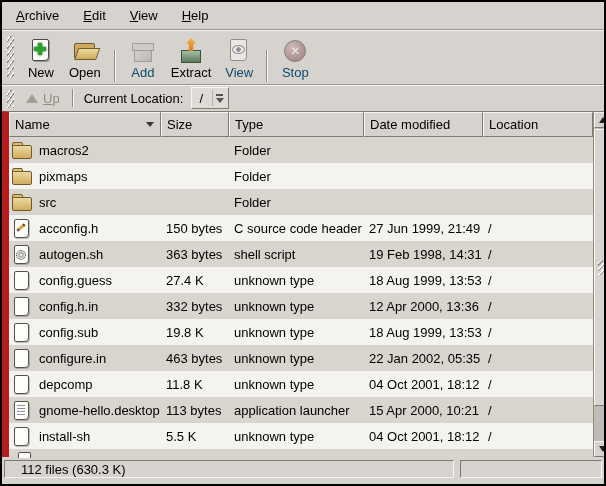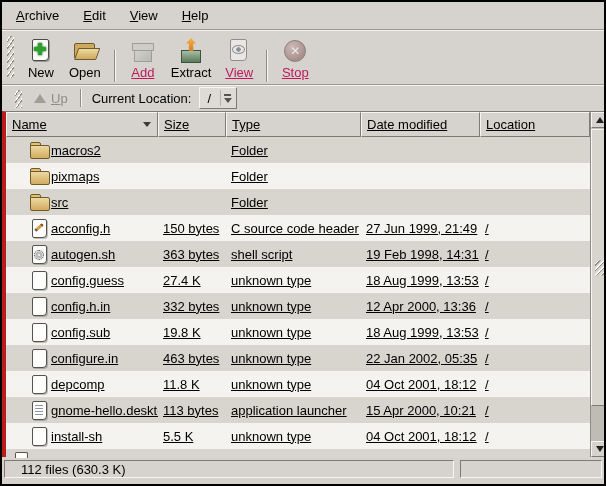--- a/index.html
+++ b/index.html
@@ -17,21 +17,21 @@
   .menu-item{padding:5px 10px;margin-right:4px;white-space:nowrap;cursor:default;}
   .mn{text-decoration:underline;}
   
   .toolbar{height:55px;display:flex;align-items:flex-end;padding:2px 4px;
     border-bottom:1px solid #9a978f;box-shadow:0 1px 0 #f4f3f0;}
   .grip{width:7px;align-self:stretch;margin:4px 6px 4px 1px;
     background:repeating-linear-gradient(125deg,transparent 0 2px,#fbfaf8 2px 3px,#8f8c85 3px 4px);}
   .tb-btn{display:flex;flex-direction:column;align-items:center;justify-content:flex-end;
     padding:2px 7px;min-width:42px;gap:1px;}
   .tb-label{line-height:15px;}
-  .tb-btn.disabled .tb-label{color:#be185d;text-decoration:underline;}
+  .tb-btn.disabled .tb-label{color:#0c4a6e;}
   .tb-btn.disabled .tbi{filter:grayscale(55%) opacity(.5);}
   .vsep{width:2px;height:32px;margin:0 6px;border-left:1px solid #8f8c85;border-right:1px solid #f6f5f2;}
   
   .tbi{position:relative;width:26px;height:26px;flex:none;}
   .tbi::before,.tbi::after{content:"";position:absolute;}
   .tb-new::before{left:4px;top:1px;width:15px;height:20px;background:#fcfcfb;
     border:1px solid #4c4a46;border-radius:2px 2px 4px 2px;box-shadow:1px 1px 0 rgba(80,78,72,.45);}
   .tb-new::after{left:6px;top:5px;width:12px;height:12px;
     background:linear-gradient(#2ca02c,#2ca02c) center/12px 4px no-repeat,
                linear-gradient(#2ca02c,#2ca02c) center/4px 12px no-repeat;
@@ -51,47 +51,47 @@
     filter:drop-shadow(0 0 1px #7a4a10);}
   .tb-view::before{left:4px;top:1px;width:15px;height:20px;background:#fcfcfb;
     border:1px solid #4c4a46;border-radius:2px 2px 4px 2px;}
   .tb-view::after{left:6px;top:7px;width:11px;height:7px;border:1px solid #4c4a46;border-radius:50%;
     background:radial-gradient(circle,#3c4c7c 0 2px,#fff 2.5px);}
   .tb-stop::before{left:2px;top:2px;width:20px;height:20px;border-radius:50%;
     background:radial-gradient(circle at 35% 30%,#dd9a94,#a93f3a 72%);border:1px solid #5c1f1c;}
   .tb-stop::after{left:0;top:1px;width:26px;height:24px;content:"✕";color:#fff;
     font-weight:bold;font-size:12px;display:flex;align-items:center;justify-content:center;}
   
-  .locbar{height:26px;display:flex;align-items:center;padding:1px 12px;}
+  .locbar{height:26px;display:flex;align-items:center;padding:1px 4px;}
   .up-btn{display:flex;align-items:center;gap:5px;padding:2px 6px;color:#8f8c85;}
   .up-ico{width:0;height:0;border-left:6px solid transparent;border-right:6px solid transparent;
     border-bottom:9px solid #a09d95;}
   .loc-label{margin:0 8px 0 4px;}
   .combo{display:flex;align-items:stretch;height:22px;width:38px;background:#dedbd6;
     border:1px solid;border-color:#f6f5f2 #7e7b75 #7e7b75 #f6f5f2;}
   .combo-val{flex:1;display:flex;align-items:center;justify-content:center;}
   .combo-ind{width:14px;margin:2px;border-left:1px solid #b4b1aa;
     display:flex;flex-direction:column;align-items:center;justify-content:center;gap:2px;}
   .combo-ind::before{content:"";width:7px;height:2px;background:#55534e;}
   .combo-ind::after{content:"";width:0;height:0;border:4px solid transparent;border-top:5px solid #55534e;margin-bottom:-4px;}
   
-  .table-area{position:relative;height:346px;border-top:1px solid #7e7b75;border-left:4px solid #b91c1c;
-    background:#c4b5fd;display:flex;text-decoration:underline;}
+  .table-area{position:relative;height:346px;border-top:1px solid #7e7b75;border-left:7px solid #b91c1c;
+    background:#c4b5fd;display:flex;}
   .tbl{width:584px;}
   .hrow{display:flex;height:25px;}
   .hcell{background:#d6d3ce;border:1px solid;border-color:#f6f5f2 #7e7b75 #7e7b75 #f6f5f2;
     display:flex;align-items:center;padding-left:5px;overflow:hidden;white-space:nowrap;}
   .sort-arrow{margin-left:auto;margin-right:6px;width:0;height:0;
     border:4px solid transparent;border-top:5px solid #3c3a36;margin-top:4px;}
   .c-name{width:152px;}.c-size{width:68px;}.c-type{width:135px;}.c-date{width:119px;}.c-loc{width:110px;}
   .row{display:flex;height:26px;}
   .row.dark{background:#d8d5cf;}
   .row.light{background:#f4f3ef;}
   .cell{display:flex;align-items:center;padding-left:5px;overflow:hidden;white-space:nowrap;}
-  .cell.c-name{padding-left:23px;}
+  .cell.c-name{padding-left:2px;gap:6px;}
   .partial-row{height:9px;background:#d8d5cf;overflow:hidden;}
   .partial-ico{margin:3px 0 0 9px;width:13px;height:6px;background:#fdfdfc;
     border:1px solid #55534e;border-bottom:none;border-radius:2px 2px 0 0;}
   
   .ric{position:relative;width:22px;height:20px;flex:none;}
   .ric::before,.ric::after{content:"";position:absolute;}
   .ric-folder::before{left:1px;top:2px;width:9px;height:6px;background:#e3c071;
     border:1px solid #6f5a2c;border-radius:2px 2px 0 0;}
   .ric-folder::after{left:1px;top:5px;width:18px;height:12px;
     background:linear-gradient(180deg,#ecd9a3,#d3ab5d);border:1px solid #6f5a2c;border-radius:1px 2px 2px 2px;}

